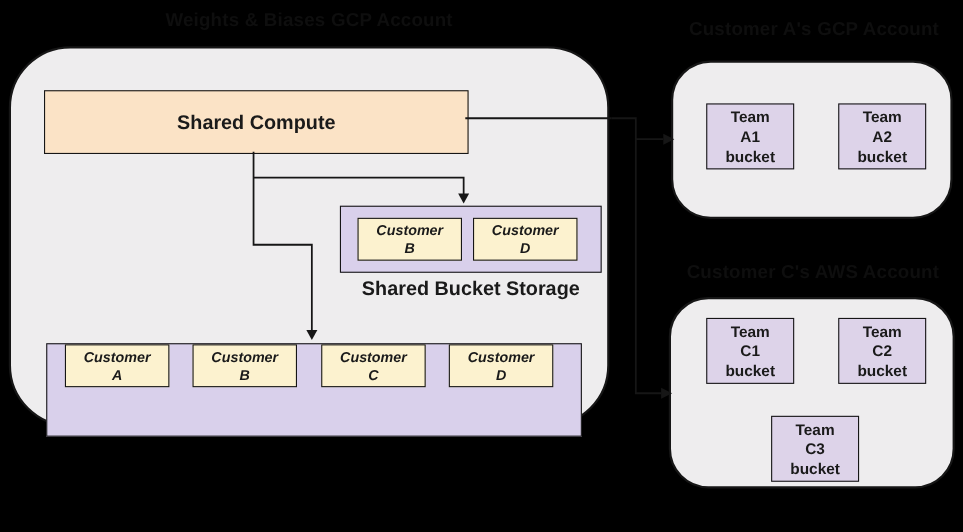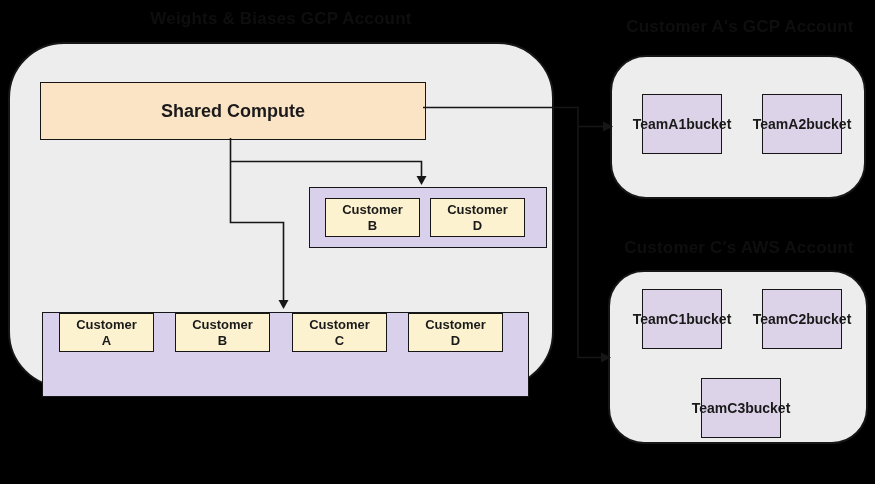--- a/index.html
+++ b/index.html
@@ -51,34 +51,34 @@
     position:absolute;
     background:var(--storage-fill);
     border:1.5px solid var(--line);
   }
   .customer-box{
     position:absolute;
     width:95px;height:39px;
     background:var(--customer-fill);
     border:1.5px solid var(--line);
     display:flex;flex-direction:column;align-items:center;justify-content:center;
-    font-size:13px;font-weight:600;line-height:16px;text-align:center;
+    font-size:13px;font-weight:600;line-height:16px;text-align:center;font-style:italic;
   }
   .section-label{
     position:absolute;
     font-size:18px;font-weight:600;
     text-align:center;line-height:22px;
     color:var(--text);
   }
   .team-box{
     position:absolute;
     width:80px;height:60px;
     background:var(--team-bucket-fill);
     border:1.5px solid var(--line);
-    display:flex;align-items:center;justify-content:center;
+    display:flex;flex-direction:column;align-items:center;justify-content:center;
     font-size:14px;font-weight:600;line-height:18px;text-align:center;
   }
   .connector-overlay{
     position:absolute;left:0;top:0;width:875px;height:484px;
     pointer-events:none;z-index:6;
   }
 </style>
 </head>
 <body>
 
@@ -91,20 +91,21 @@
   <div class="storage-group" style="left:299px;top:143px;width:238px;height:61px;">
     <div class="customer-box" style="left:15px;top:10px;">
       <span>Customer</span>
       <span>B</span>
     </div>
     <div class="customer-box" style="left:120px;top:10px;">
       <span>Customer</span>
       <span>D</span>
     </div>
   </div>
+  <div class="section-label" style="left:288px;top:207px;width:260px;">Shared Bucket Storage</div>
 
   <div class="storage-group" style="left:32px;top:268px;width:487px;height:85px;">
     <div class="customer-box" style="left:16px;">
       <span>Customer</span>
       <span>A</span>
     </div>
     <div class="customer-box" style="left:132px;">
       <span>Customer</span>
       <span>B</span>
     </div>

